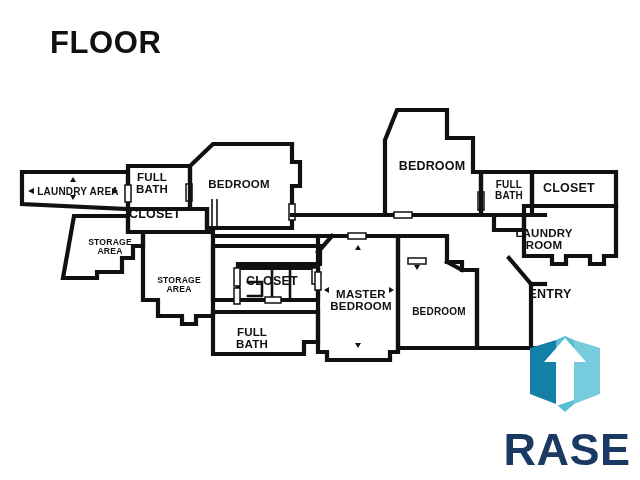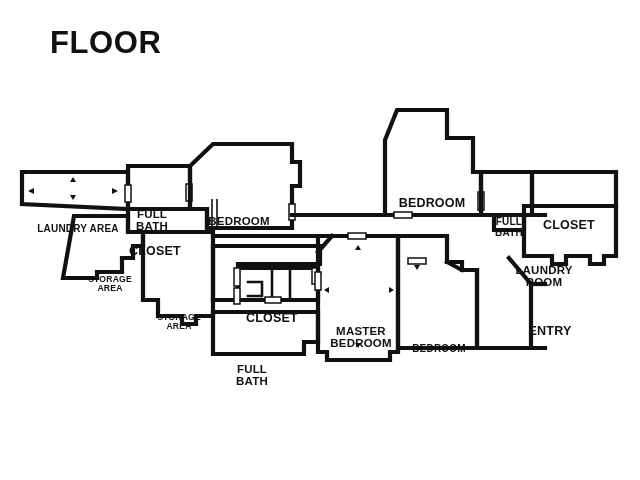--- a/index.html
+++ b/index.html
@@ -65,21 +65,20 @@
     position: absolute;
     text-align: center;
     color: #111111;
     font-family: "Liberation Sans", sans-serif;
     font-weight: 700;
     line-height: 1.06;
     letter-spacing: 0.2px;
     white-space: pre-line;
     user-select: none;
     pointer-events: none;
-    margin-top: 37px;
   }
   .sz-lg  { font-size: 12.5px; }
   .sz-md  { font-size: 11.5px; }
   .sz-sm  { font-size: 10px; }
   .sz-xs  { font-size: 8.6px; }
 
   
   #logo {
     position: absolute;
     left: 494px;
@@ -240,14 +239,29 @@
     <div class="room-label sz-sm" style="left:404px; top:307px; width:70px;">BEDROOM</div>
     <div class="room-label sz-lg" style="left:474px; top:288px; width:56px;padding-left:48px;">ENTRY</div>
     <div class="room-label sz-lg" style="left:390px; top:160px; width:84px;">BEDROOM</div>
     <div class="room-label sz-sm" style="left:487px; top:180px; width:44px;">FULL
 BATH</div>
     <div class="room-label sz-lg" style="left:534px; top:182px; width:70px;">CLOSET</div>
     <div class="room-label sz-md" style="left:504px; top:227px; width:80px;">LAUNDRY
 ROOM</div>
   </div>
 
+  <div id="logo">
+    <div id="logo-mark">
+      <svg viewBox="0 0 86 84" width="86" height="84" xmlns="http://www.w3.org/2000/svg">
+
+        <polygon points="8,14 34,6 34,70 8,60" fill="#1380a8"></polygon>
+
+        <polygon points="78,14 52,6 52,70 78,60" fill="#76cbdd"></polygon>
+
+        <polygon points="34,6 43,2 52,6 52,70 43,78 34,70" fill="#5bbdd4"></polygon>
+
+        <polygon points="43,4 64,28 52,28 52,66 34,72 34,28 22,28" fill="#ffffff"></polygon>
+      </svg>
+    </div>
+    <div id="logo-text">RASE</div>
+  </div>
 
 </div>
 
 </body></html>

